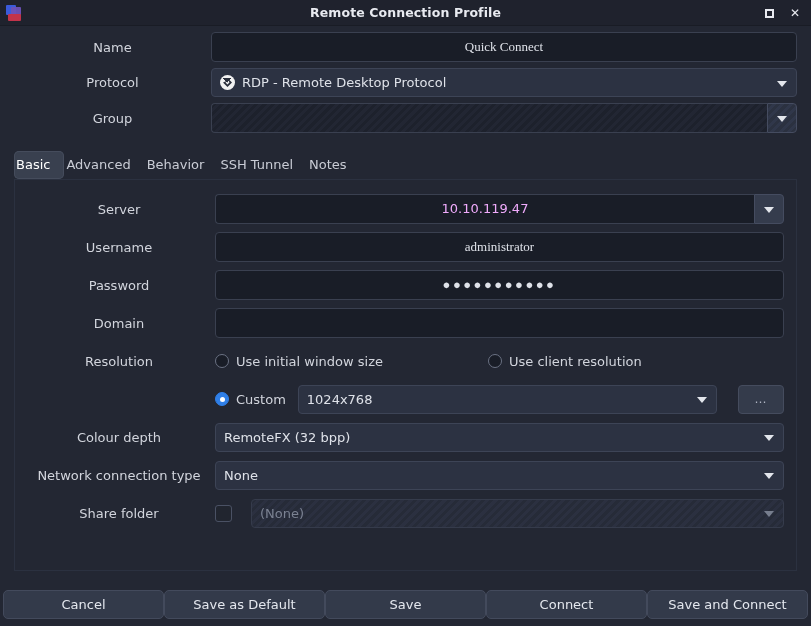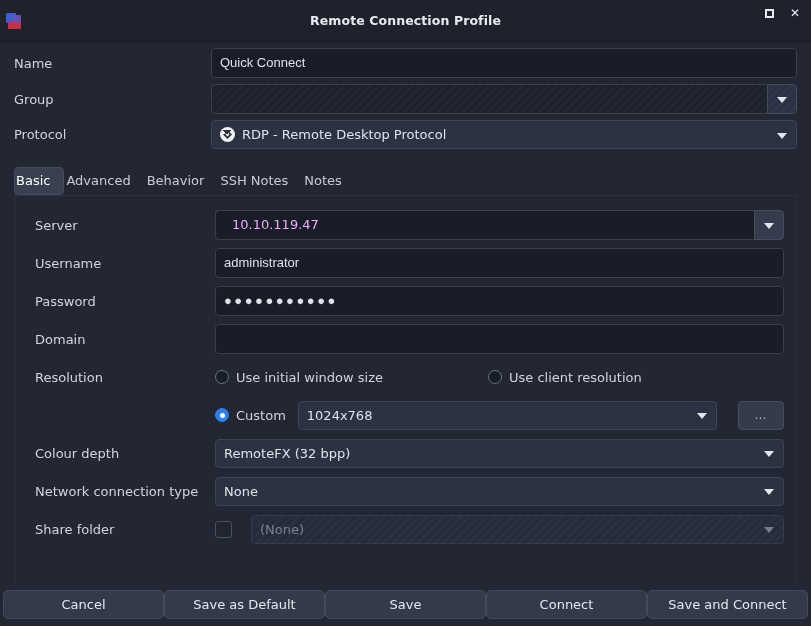--- a/index.html
+++ b/index.html
@@ -14,21 +14,21 @@
   #app {
     position: relative;
     width: 811px; height: 626px;
     background: #232733;
     color: #d6d9e0;
   }
 
   
   .titlebar {
     position: relative;
-    height: 42px;
+    height: 26px;
     background: #1f222d;
     border-bottom: 1px solid #191c25;
     display: flex; align-items: center;
   }
   .titlebar-title {
     position: absolute;
     left: 0; right: 0;
     text-align: center;
     font-size: 12.5px;
     font-weight: bold;
@@ -67,20 +67,21 @@
 
   
   .topform {
     padding: 6px 14px 4px 14px;
   }
   .row {
     display: flex;
     align-items: center;
     min-height: 28px;
     margin-bottom: 6px;
+    text-align: center;
   }
   .lbl {
     width: 191px;
     flex: 0 0 191px;
     font-size: 13px;
     color: #d2d5dd;
     padding-left: 0px;
   }
   .topform .lbl { flex-basis: 197px; width: 197px; padding-left: 0; }
 
@@ -88,21 +89,21 @@
   .entry {
     flex: 1 1 auto;
     height: 27px;
     background: #191d27;
     border: 1px solid #3a4050;
     border-radius: 4px;
     color: #dfe2e9;
     font-size: 13px;
     line-height: 25px;
     padding: 0 8px;
-    font-family: Liberation Sans, sans-serif;
+    font-family: Liberation Serif, serif;
     outline: none;
     white-space: nowrap;
     overflow: hidden;
   }
   .entry.tall { height: 30px; line-height: 28px; }
 
   .combo {
     flex: 1 1 auto;
     position: relative;
     height: 29px;
@@ -344,45 +345,45 @@
   </div>
 
   <div class="topform">
 
     <div class="row">
       <div class="lbl">Name</div>
       <div class="entry tall">Quick Connect</div>
     </div>
 
     <div class="row">
-      <div class="lbl">Group</div>
-      <div class="combo-entry hatched">
-        <div class="ce-field"></div>
-        <div class="ce-btn"></div>
-      </div>
-    </div>
-
-    <div class="row">
       <div class="lbl">Protocol</div>
       <div class="combo">
         <span class="proto-icon">
             <span class="dia"></span>
           </span>
         <span>RDP - Remote Desktop Protocol</span>
         <span class="caret"></span>
       </div>
     </div>
 
+    <div class="row">
+      <div class="lbl">Group</div>
+      <div class="combo-entry hatched">
+        <div class="ce-field"></div>
+        <div class="ce-btn"></div>
+      </div>
+    </div>
+
   </div>
 
   <div class="tabbar">
     <div class="tab active">Basic</div>
     <div class="tab">Advanced</div>
     <div class="tab">Behavior</div>
-    <div class="tab">SSH Notes</div>
+    <div class="tab">SSH Tunnel</div>
     <div class="tab">Notes</div>
   </div>
 
   <div class="panel">
 
     <div class="row">
       <div class="lbl">Server</div>
       <div class="combo-entry">
         <div class="ce-field">10.10.119.47</div>
         <div class="ce-btn"></div>

